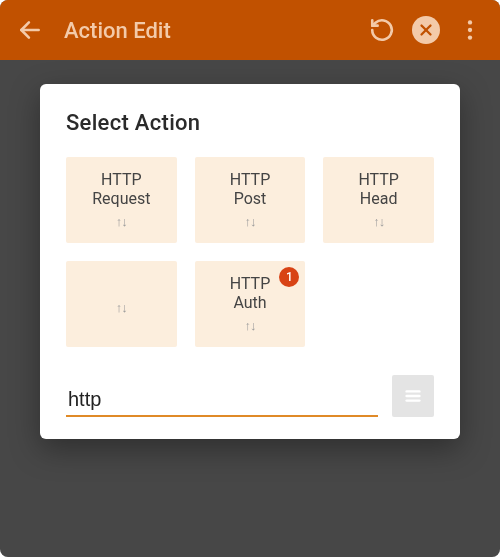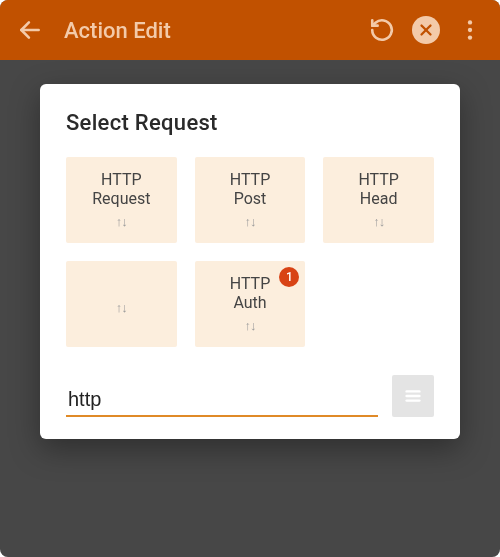--- a/index.html
+++ b/index.html
@@ -158,21 +158,21 @@
           <circle cx="12" cy="5" r="2"></circle>
           <circle cx="12" cy="12" r="2"></circle>
           <circle cx="12" cy="19" r="2"></circle>
         </svg>
     </div>
   </div>
 
   <div class="scrim"></div>
 
   <div class="dialog">
-    <div class="dialog-title">Select  Request</div>
+    <div class="dialog-title">Select  Action</div>
 
     <div class="grid">
       <div class="tile">
         <div class="tile-label">HTTP
 Request</div>
         <div class="tile-icon">↑↓</div>
       </div>
       <div class="tile">
         <div class="tile-label">HTTP
 Post</div>

